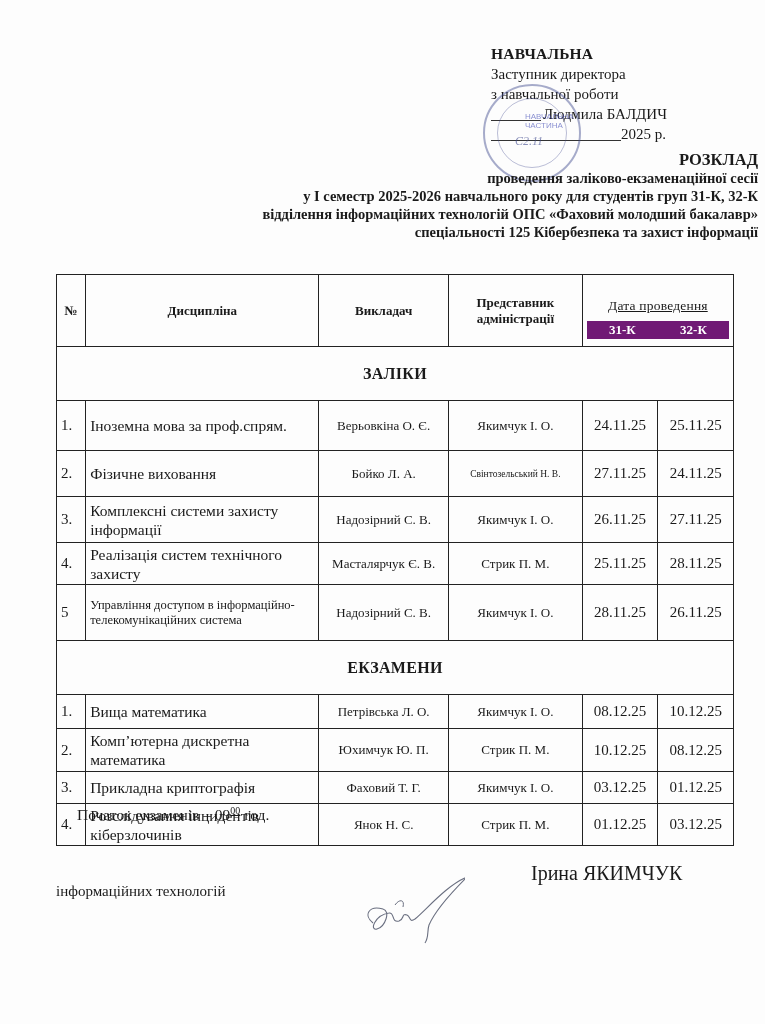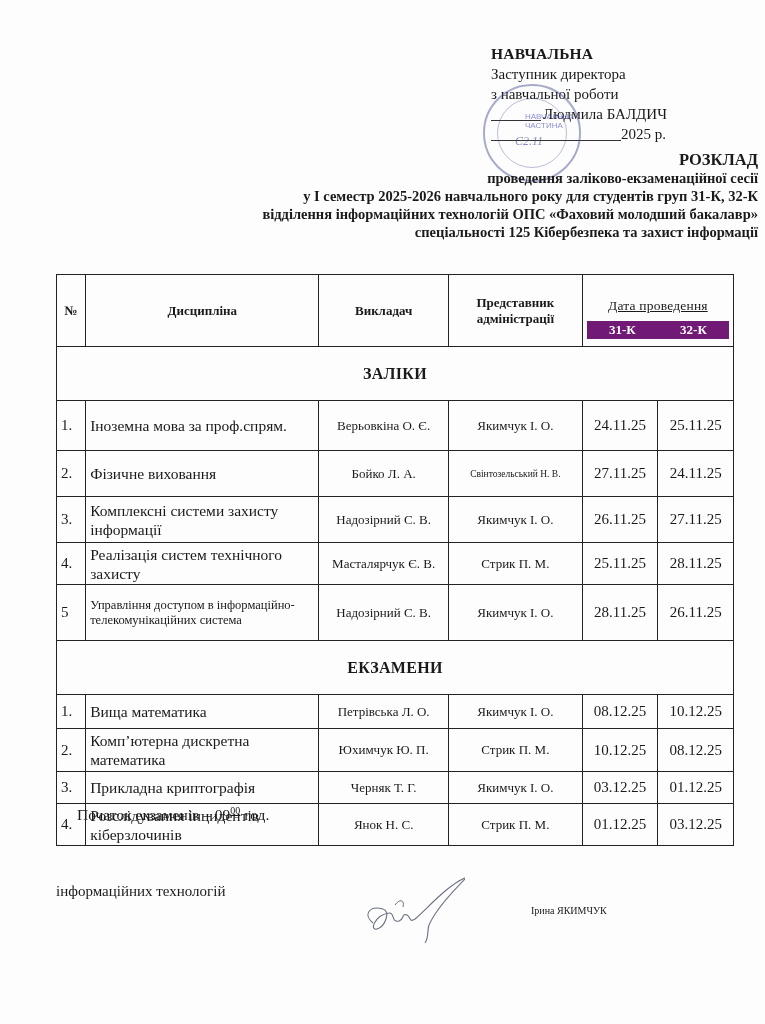--- a/index.html
+++ b/index.html
@@ -52,21 +52,21 @@
   td.disc.small { font-size: 12.5px; line-height: 14.5px; }
   td.teach, td.adm { text-align: center; font-size: 13px; white-space: nowrap; }
   td.adm.tiny { font-size: 9.5px; }
   td.date { text-align: center; font-size: 15px; padding: 0 1px; white-space: nowrap; }
   tr.section td { text-align: center; font-weight: bold; font-size: 16px; height: 21px; padding: 16px; letter-spacing: 0.3px; }
 
   .notes { position: absolute; left: 77px; top: 800px; font-size: 15.5px; line-height: 21px; }
   .notes sup { font-size: 10px; text-decoration: underline; vertical-align: 6px; }
 
   .footer-left { position: absolute; left: 56px; top: 882px; font-size: 15px; line-height: 19px; }
-  .footer-right { position: absolute; left: 531px; top: 901px; font-size: 10px; line-height: 19px; }
+  .footer-right { position: absolute; left: 531px; top: 864px; font-size: 20px; line-height: 19px; }
   .signature { position: absolute; left: 355px; top: 875px; width: 110px; height: 70px; }
 </style>
 </head>
 <body>
 
 <div class="approve">
   <div class="head">НАВЧАЛЬНА</div>
   <div>Заступник директора</div>
   <div>з навчальної роботи</div>
   <div class="sig-line">
@@ -176,21 +176,21 @@
       <td class="num">2.</td>
       <td class="disc">Комп’ютерна дискретна математика</td>
       <td class="teach">Юхимчук Ю. П.</td>
       <td class="adm">Стрик П. М.</td>
       <td class="date">10.12.25</td>
       <td class="date">08.12.25</td>
     </tr>
     <tr style="height:32px">
       <td class="num">3.</td>
       <td class="disc">Прикладна криптографія</td>
-      <td class="teach">Черняк Т. Г.</td>
+      <td class="teach">Фаховий Т. Г.</td>
       <td class="adm">Якимчук І. О.</td>
       <td class="date">03.12.25</td>
       <td class="date">01.12.25</td>
     </tr>
     <tr style="height:42px">
       <td class="num">4.</td>
       <td class="disc">Розслідування інцидентів кіберзлочинів</td>
       <td class="teach">Янок Н. С.</td>
       <td class="adm">Стрик П. М.</td>
       <td class="date">01.12.25</td>

